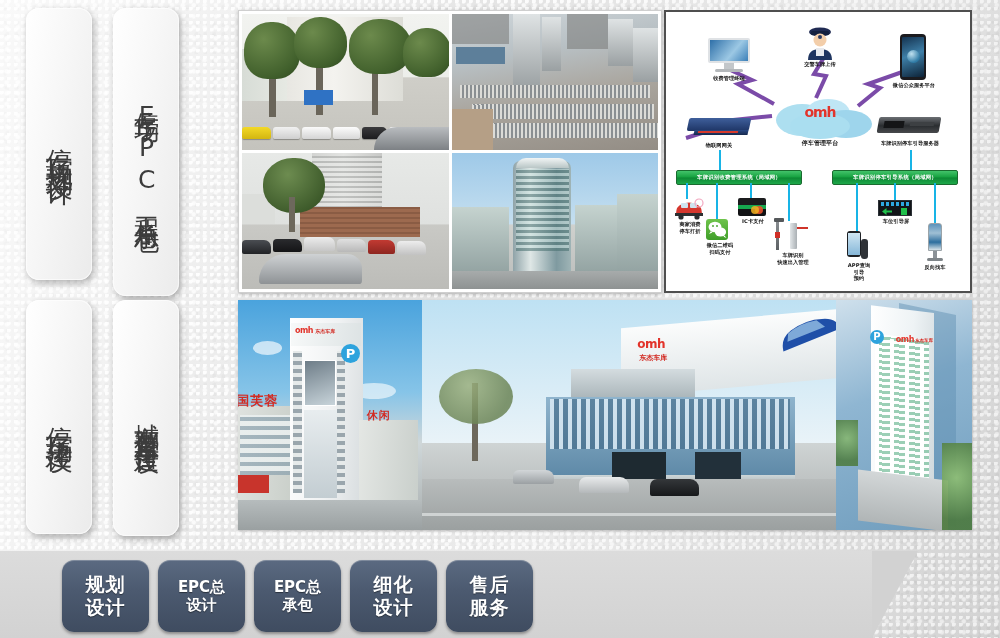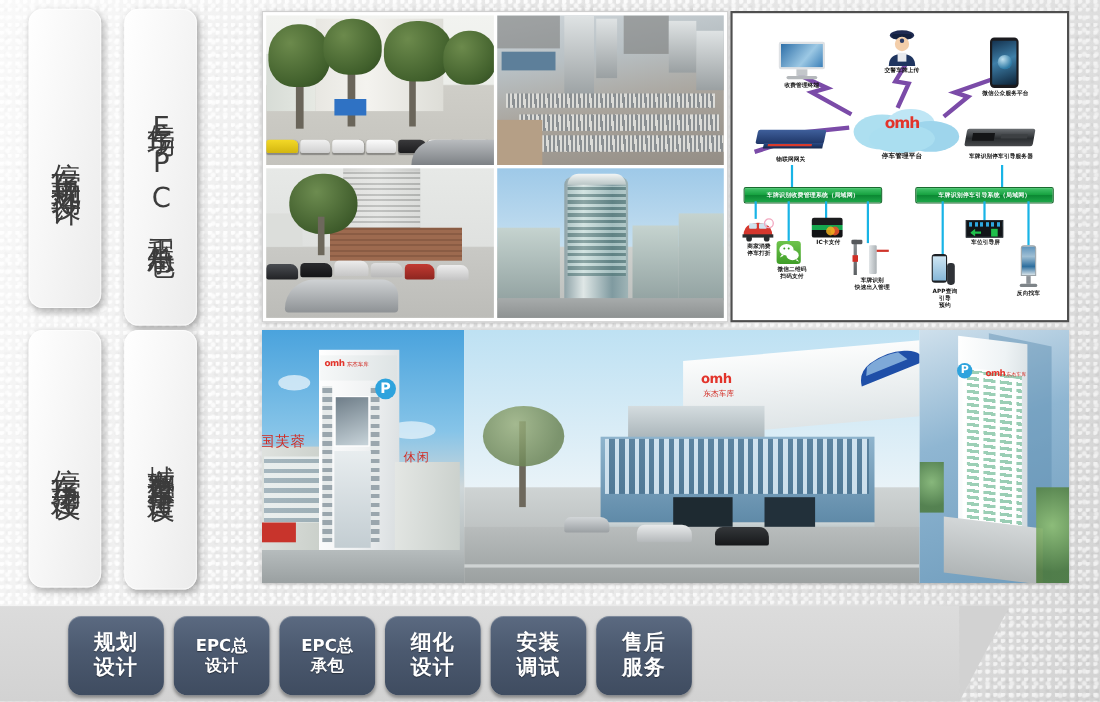--- a/index.html
+++ b/index.html
@@ -122,21 +122,21 @@
   .r2{width:414px;background:linear-gradient(180deg,#bfe0f2 0%,#e6f1f7 40%,#cfd4d4 62%,#a9adad 100%);}
   .r3{width:136px;background:linear-gradient(180deg,#cfe2ef 0%,#9fc6dd 45%,#8fb7cf 100%);}
 
   .bld-white{position:absolute;background:linear-gradient(95deg,#ffffff,#f0f2f3 55%,#d7dcde);}
   .stripes-green{background:repeating-linear-gradient(0deg,rgba(140,200,170,.85) 0 3px,rgba(255,255,255,.9) 3px 6px);}
   .pbadge{
     position:absolute;border-radius:50%;background:#2ea3dd;color:#fff;
     display:flex;align-items:center;justify-content:center;font-weight:bold;
   }
   .omh{position:absolute;color:#e2342b;font-weight:bold;letter-spacing:-.5px;}
-  .brandcn{position:absolute;color:#d22a22;font-weight:normal;}
+  .brandcn{position:absolute;color:#d22a22;font-weight:bold;}
 
   
   #procbar-bg{
     position:absolute;left:0;top:551px;width:872px;height:87px;
     background:linear-gradient(180deg,#dcdcdc,#d2d2d2);
   }
   #procbar-bg:after{
     content:"";position:absolute;right:-46px;top:0;width:0;height:0;
     border-top:87px solid #d2d2d2;border-right:46px solid transparent;
   }
@@ -477,17 +477,15 @@
 <div id="procbar-bg"></div>
 <div id="procbar">
   <div class="proc-btn">规划
 设计</div>
   <div class="proc-btn small">EPC总
 设计</div>
   <div class="proc-btn small">EPC总
 承包</div>
   <div class="proc-btn">细化
 设计</div>
-  <div class="proc-btn">安装
-调试</div>
   <div class="proc-btn">售后
 服务</div>
 </div>
 
 </body></html>

